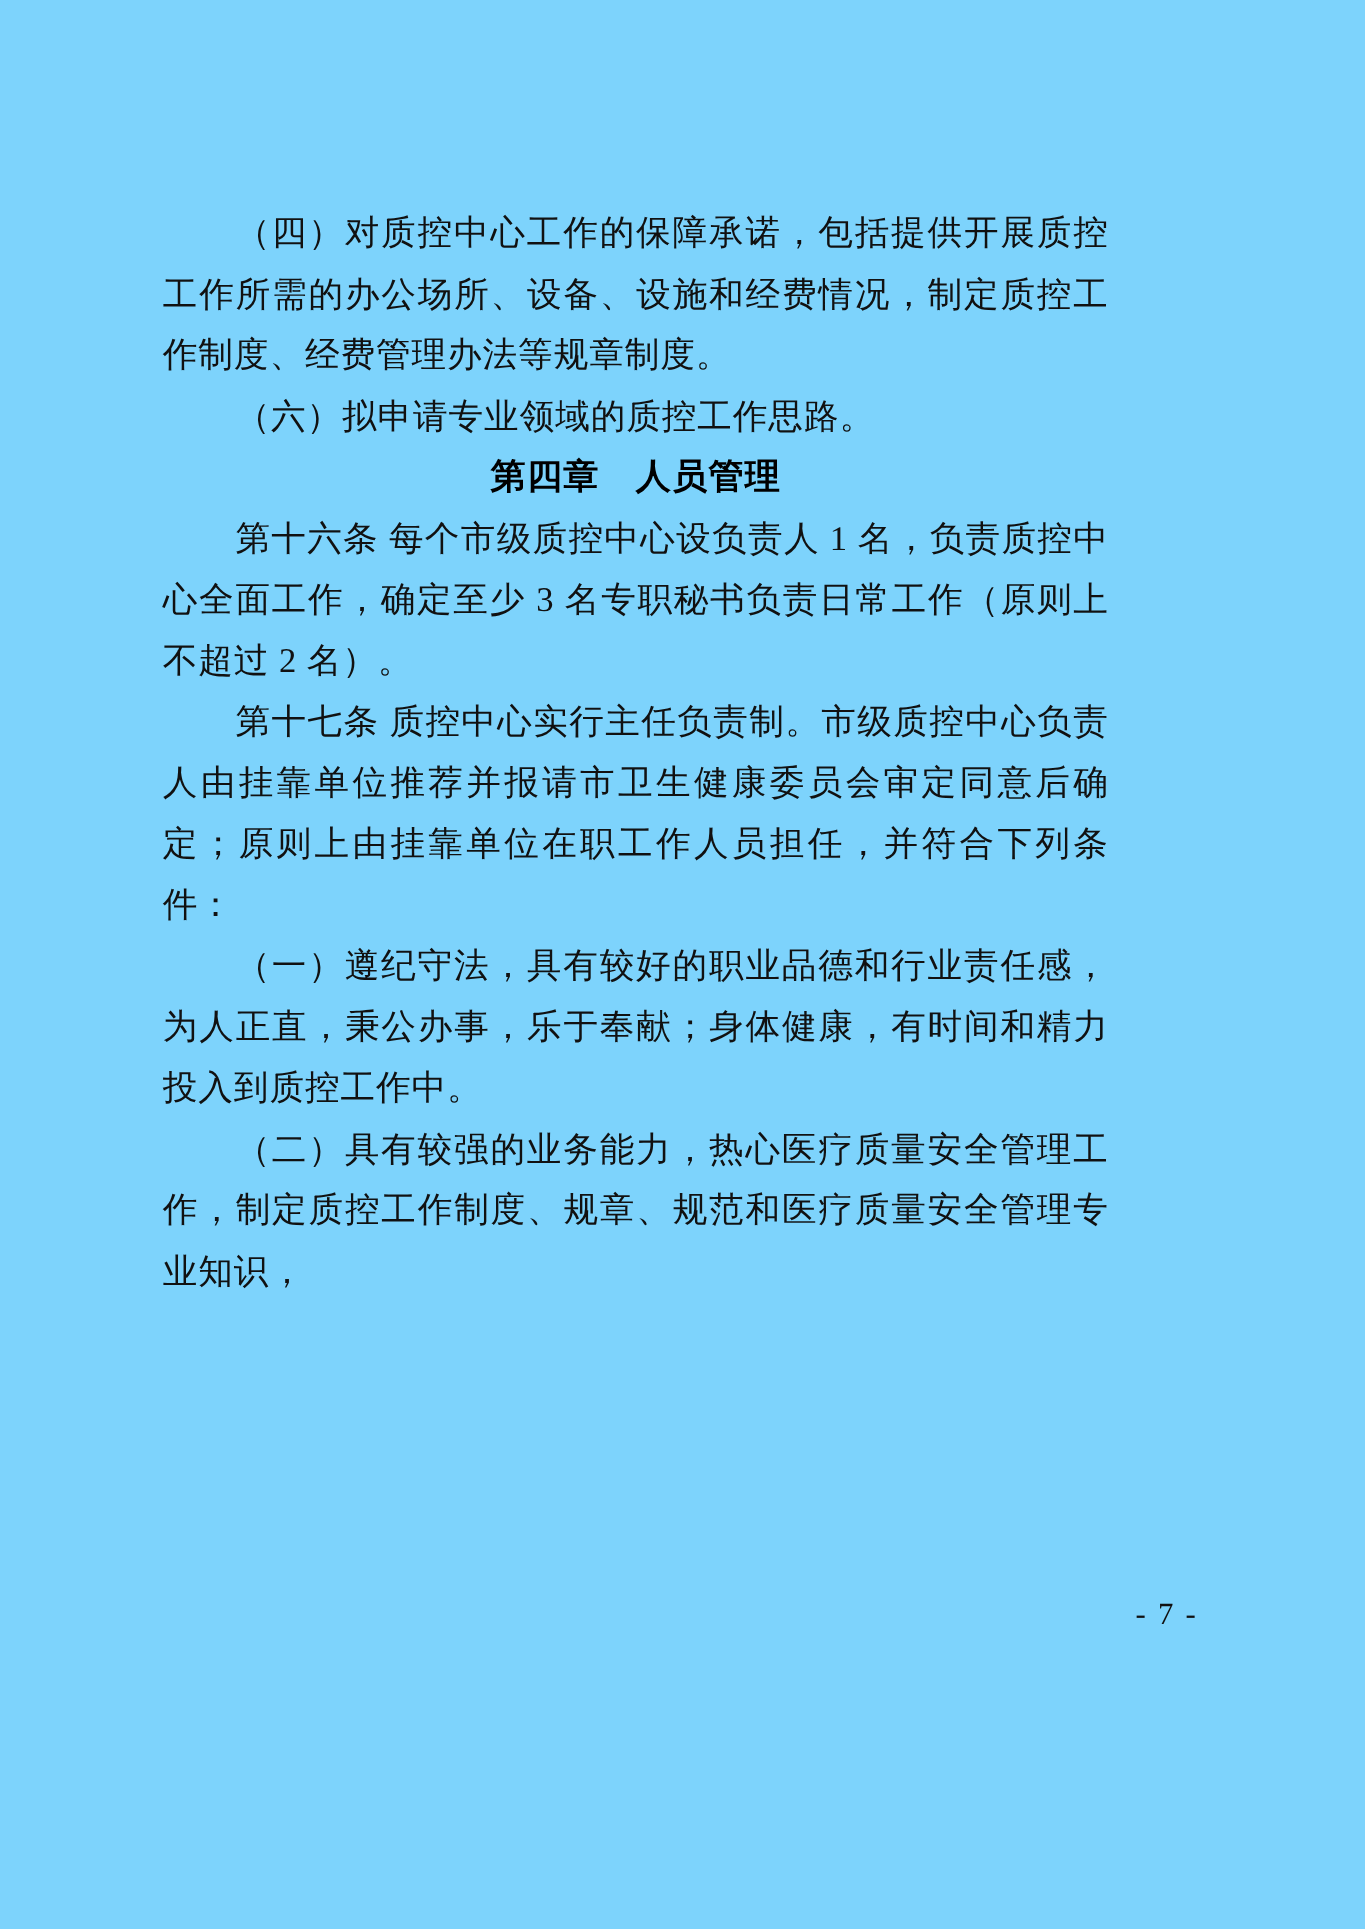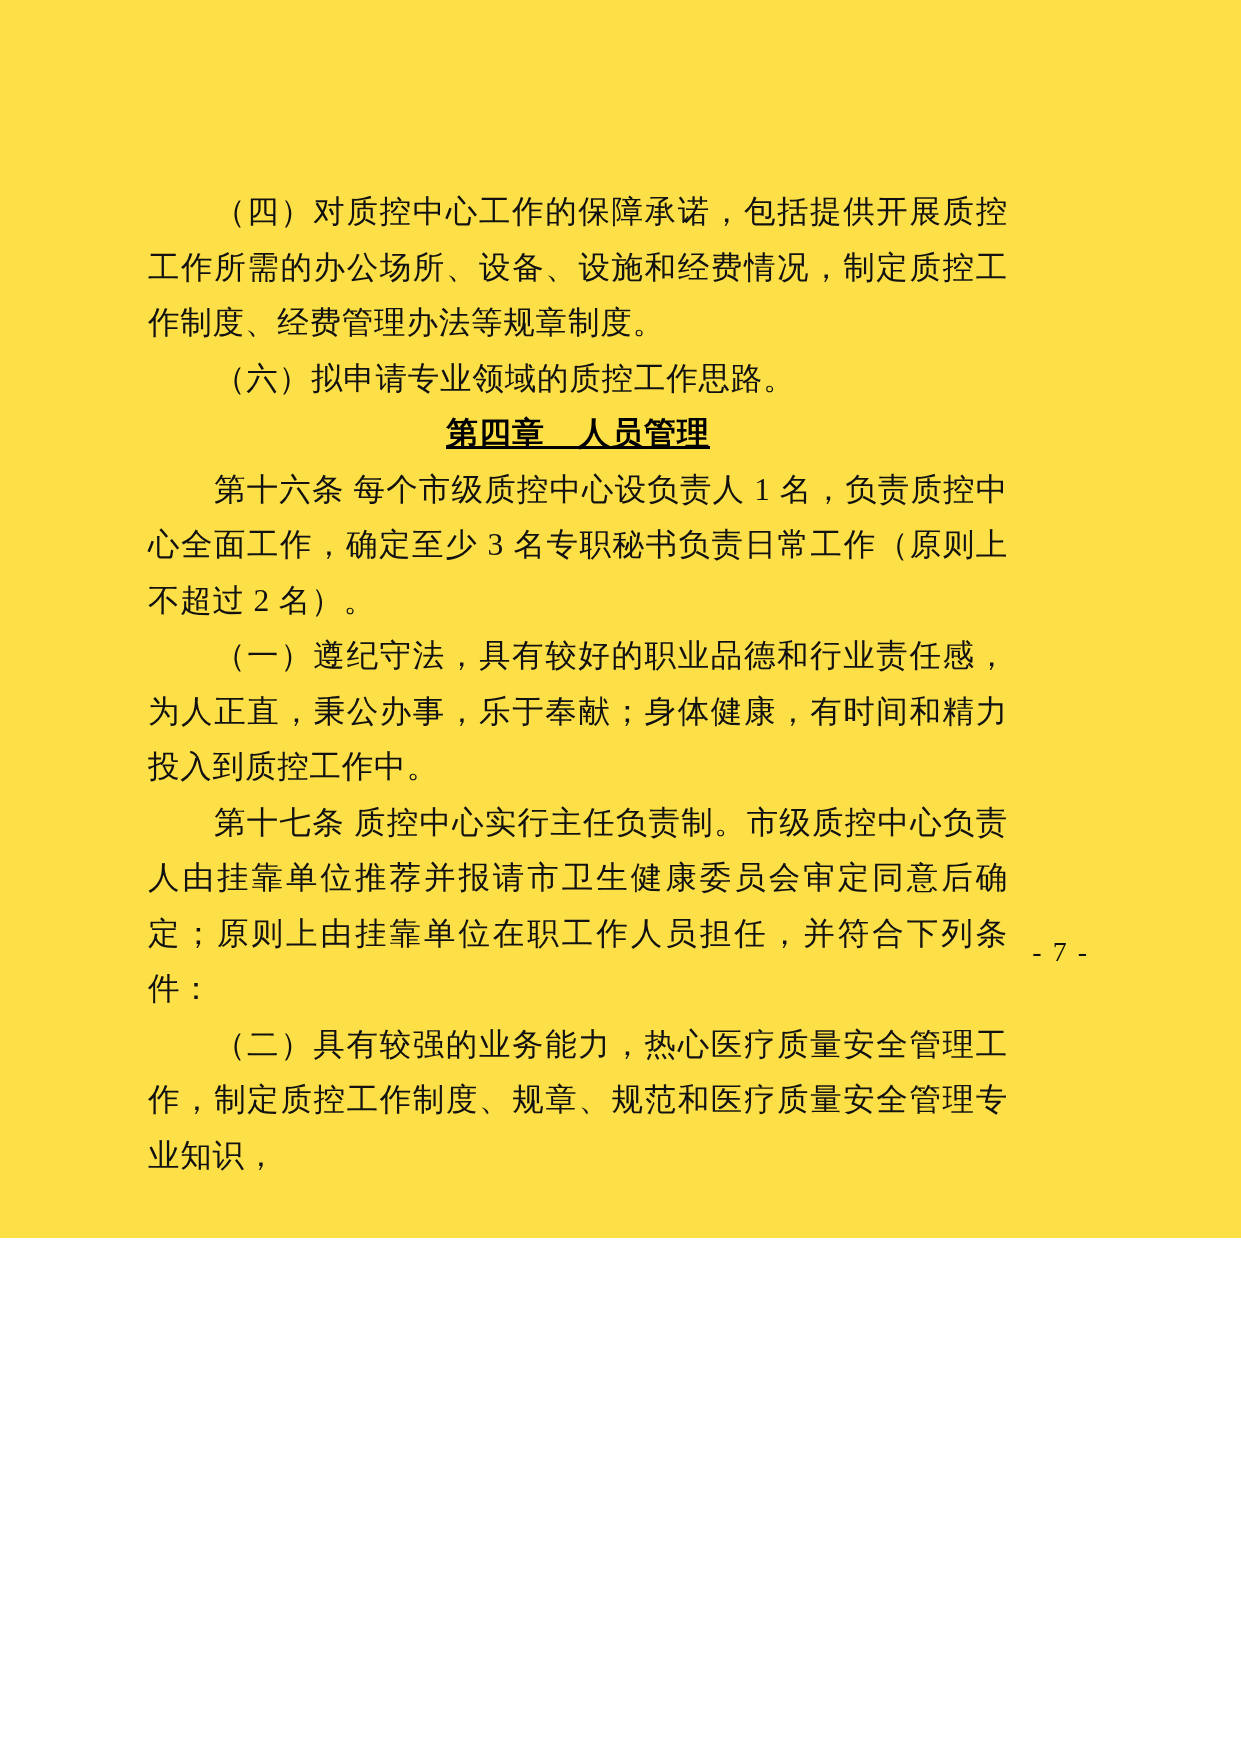--- a/index.html
+++ b/index.html
@@ -7,22 +7,22 @@
     margin: 0;
     padding: 0;
     background: #ffffff;
   }
   body {
     font-family: "Liberation Serif", "DejaVu Serif", serif;
   }
   .page {
     position: relative;
     width: 1241px;
-    height: 1238px;
-    background: #fde047;
+    height: 1754px;
+    background: #7dd3fc;
     overflow: hidden;
     box-sizing: border-box;
   }
   .content {
     position: absolute;
     left: 148px;
     top: 184px;
     width: 860px;
   }
   
@@ -44,21 +44,20 @@
     font-family: "Liberation Sans", "DejaVu Sans", sans-serif;
     font-size: 32px;
     font-weight: 700;
     line-height: 55.5px;
     text-align: center;
     color: #000000;
     letter-spacing: 1px;
     margin: 0;
     padding: 0;
     text-indent: 0;
-    text-decoration: underline;
   }
   
   .page-number {
     position: absolute;
     right: 152px;
     bottom: 270px;
     font-family: "Liberation Serif", "DejaVu Serif", serif;
     font-size: 28px;
     color: #111111;
     letter-spacing: 2px;
@@ -75,23 +74,23 @@
     <p class="para">（四）对质控中心工作的保障承诺，包括提供开展质控工作所需的办公场所、设备、设施和经费情况，制定质控工作制度、经费管理办法等规章制度。</p>
 
 
     <p class="para">（六）拟申请专业领域的质控工作思路。</p>
 
 
     <h2 class="chapter-heading">第四章　人员管理</h2>
 
     <p class="para">第十六条 每个市级质控中心设负责人 1 名，负责质控中心全面工作，确定至少 3 名专职秘书负责日常工作（原则上不超过 2 名）。</p>
 
+    <p class="para">第十七条 质控中心实行主任负责制。市级质控中心负责人由挂靠单位推荐并报请市卫生健康委员会审定同意后确定；原则上由挂靠单位在职工作人员担任，并符合下列条件：</p>
+
     <p class="para">（一）遵纪守法，具有较好的职业品德和行业责任感，为人正直，秉公办事，乐于奉献；身体健康，有时间和精力投入到质控工作中。</p>
-
-    <p class="para">第十七条 质控中心实行主任负责制。市级质控中心负责人由挂靠单位推荐并报请市卫生健康委员会审定同意后确定；原则上由挂靠单位在职工作人员担任，并符合下列条件：</p>
 
     <p class="para">（二）具有较强的业务能力，热心医疗质量安全管理工作，制定质控工作制度、规章、规范和医疗质量安全管理专业知识，</p>
 
   </div>
 
   <div class="page-number">- 7 -</div>
 
 </div>
 
 </body></html>

